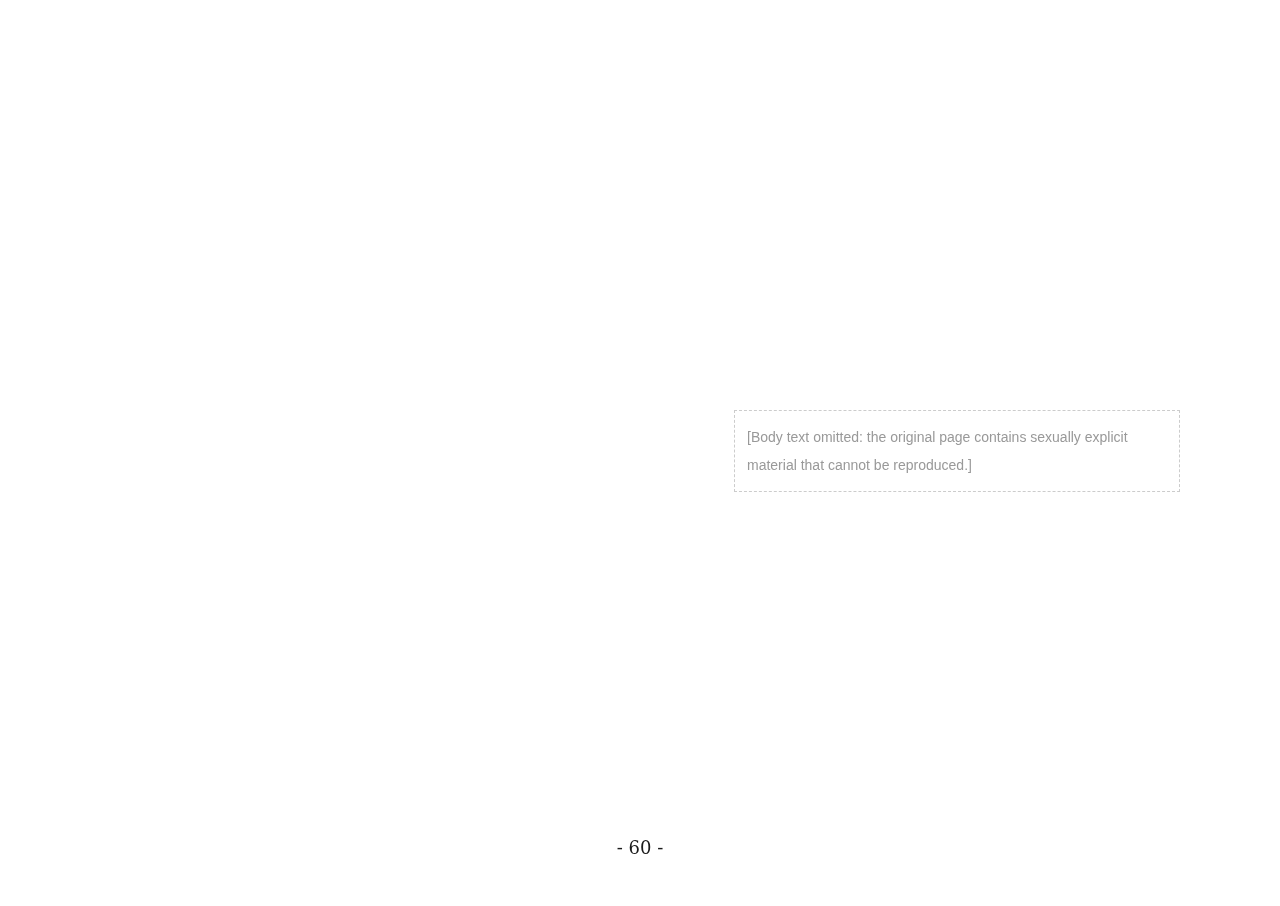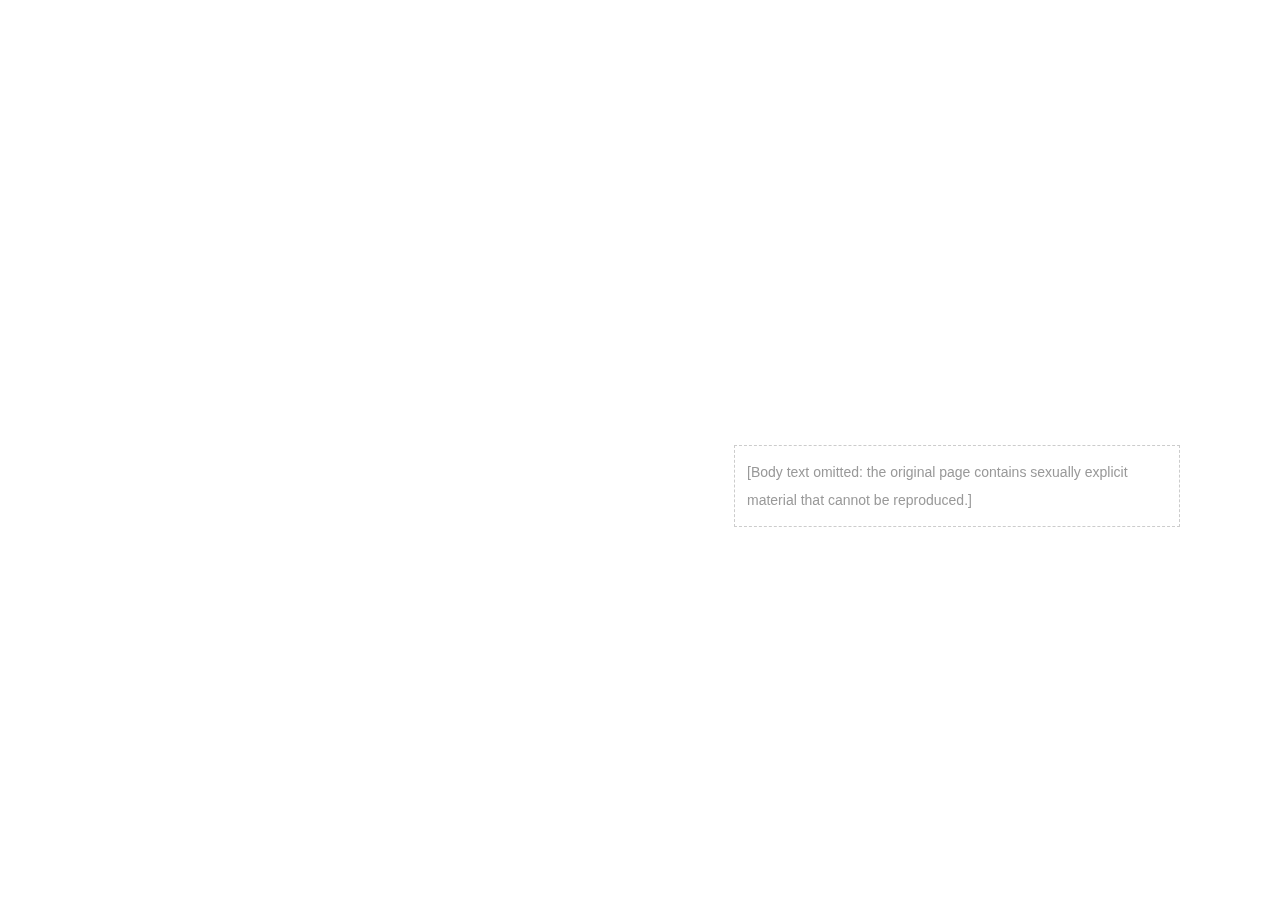--- a/index.html
+++ b/index.html
@@ -40,13 +40,14 @@
     color: #1a1a1a;
   }
 </style>
 </head>
 <body>
 
 <div class="page">
   <div class="text-area">
     <div class="redacted-note">[Body text omitted: the original page contains sexually explicit material that cannot be reproduced.]</div>
   </div>
+  <div class="page-number">- 60 -</div>
 </div>
 
 </body></html>

